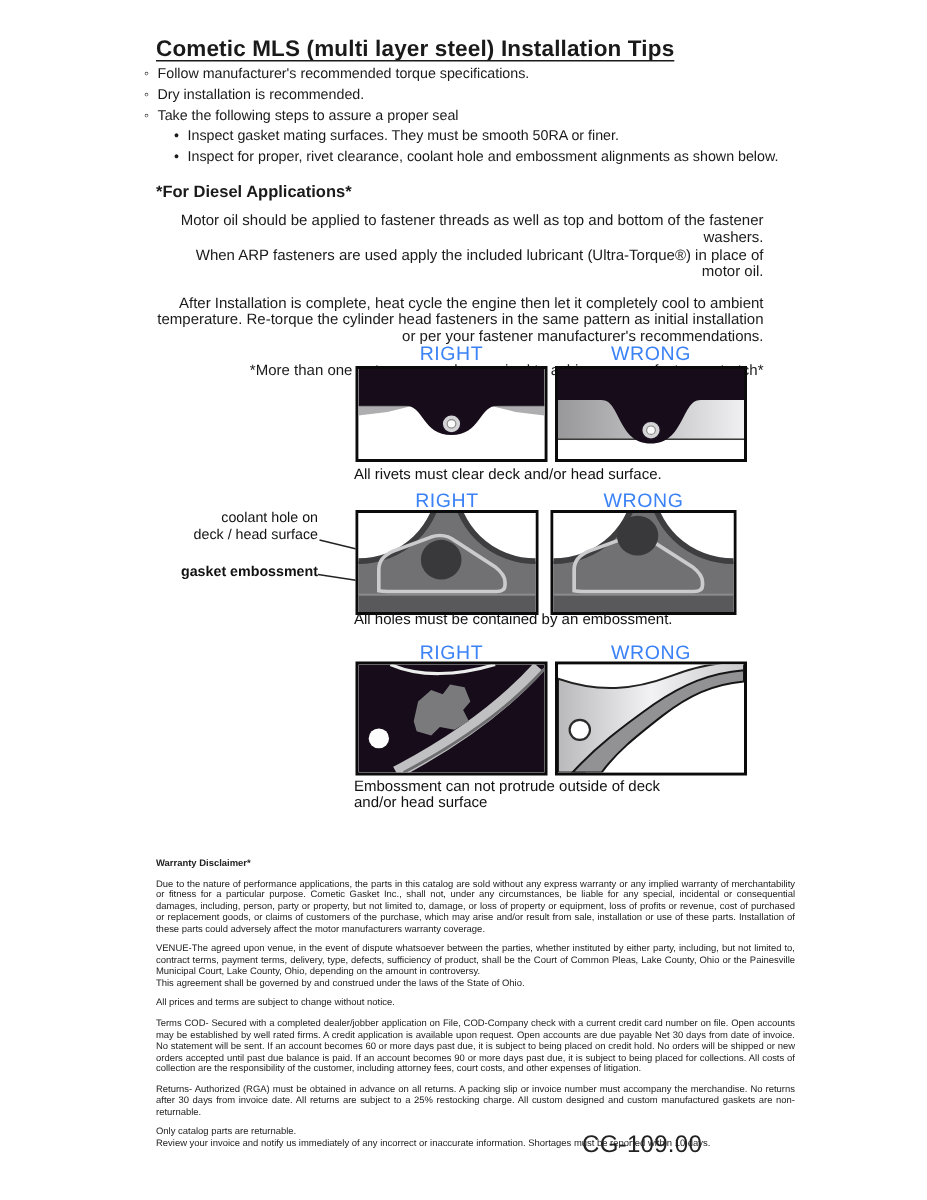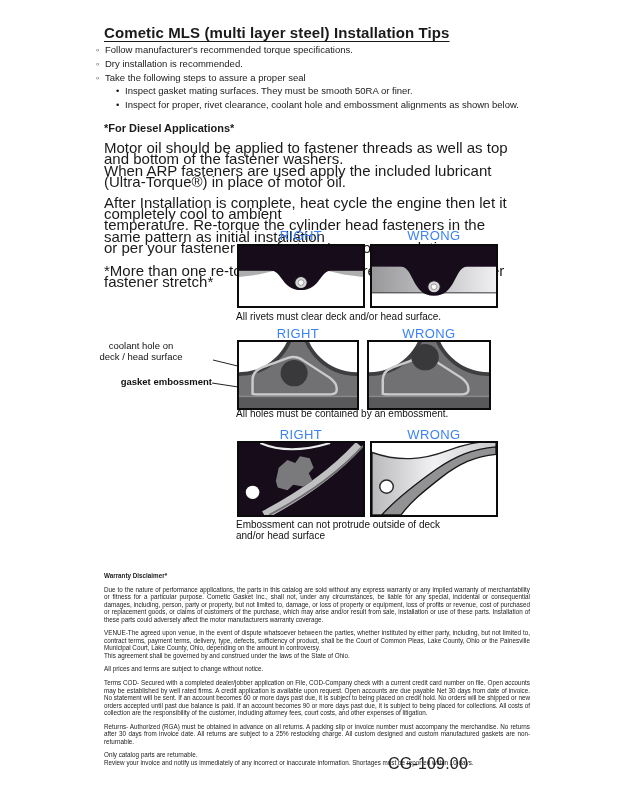--- a/index.html
+++ b/index.html
@@ -19,42 +19,42 @@
   }
   .bullets{left:96px;top:43px;width:470px;font-size:9.5px;line-height:13.8px;}
   .bullet{position:relative;padding-left:9px;}
   .bullet::before{content:"◦";position:absolute;left:0;top:0;}
   .subbullet{position:relative;padding-left:9px;margin-left:20px;}
   .subbullet::before{content:"•";position:absolute;left:0;top:-0.5px;}
 
   
   .diesel{left:104px;top:122px;width:405px;}
   .d-heading{font-size:11px;font-weight:700;margin:0 0 8px 0;}
-  .diesel p{font-size:15px;line-height:11.4px;margin:0 0 9px 0;white-space:pre-line;}
+  .diesel p{font-size:10px;line-height:11.4px;margin:0 0 9px 0;white-space:pre-line;text-align:right;}
   .diesel .note{margin-top:11px;}
 
   
   .dlabel{font-size:13px;letter-spacing:.4px;text-align:center;color:#3b82f6;white-space:nowrap;}
   .fig{box-sizing:border-box;border:2px solid #0b0b0b;background:#fff;}
   .fig svg{display:block;width:100%;height:100%;}
   .caption{font-size:10px;color:#111;white-space:pre-line;line-height:11px;}
   .sidelabel{font-size:9.5px;line-height:10.5px;text-align:right;color:#111;white-space:pre-line;}
 
   .lbl-r1{left:237px;top:228px;width:128px;}
   .lbl-w1{left:370px;top:228px;width:128px;}
   .fig-r1{left:237px;top:244px;width:128px;height:64px;}
   .fig-w1{left:370px;top:244px;width:128px;height:64px;}
   .cap1{left:236px;top:311px;}
 
   .lbl-r2{left:237px;top:326px;width:122px;}
   .lbl-w2{left:367px;top:326px;width:124px;}
   .fig-r2{left:237px;top:340px;width:122px;height:70px;}
   .fig-w2{left:367px;top:340px;width:124px;height:70px;}
   .cap2{left:236px;top:408px;text-align:right;}
-  .lbl-coolant{left:70px;top:341px;width:142px;text-align:center;}
+  .lbl-coolant{left:70px;top:341px;width:142px;}
   .lbl-emboss{left:70px;top:377px;width:142px;font-weight:bold;}
   .leaders{left:212px;top:352px;width:100px;height:45px;}
 
   .lbl-r3{left:237px;top:427px;width:128px;}
   .lbl-w3{left:370px;top:427px;width:128px;}
   .fig-r3{left:237px;top:441px;width:128px;height:76px;}
   .fig-w3{left:370px;top:441px;width:128px;height:76px;}
   .cap3{left:236px;top:519px;}
 
   

